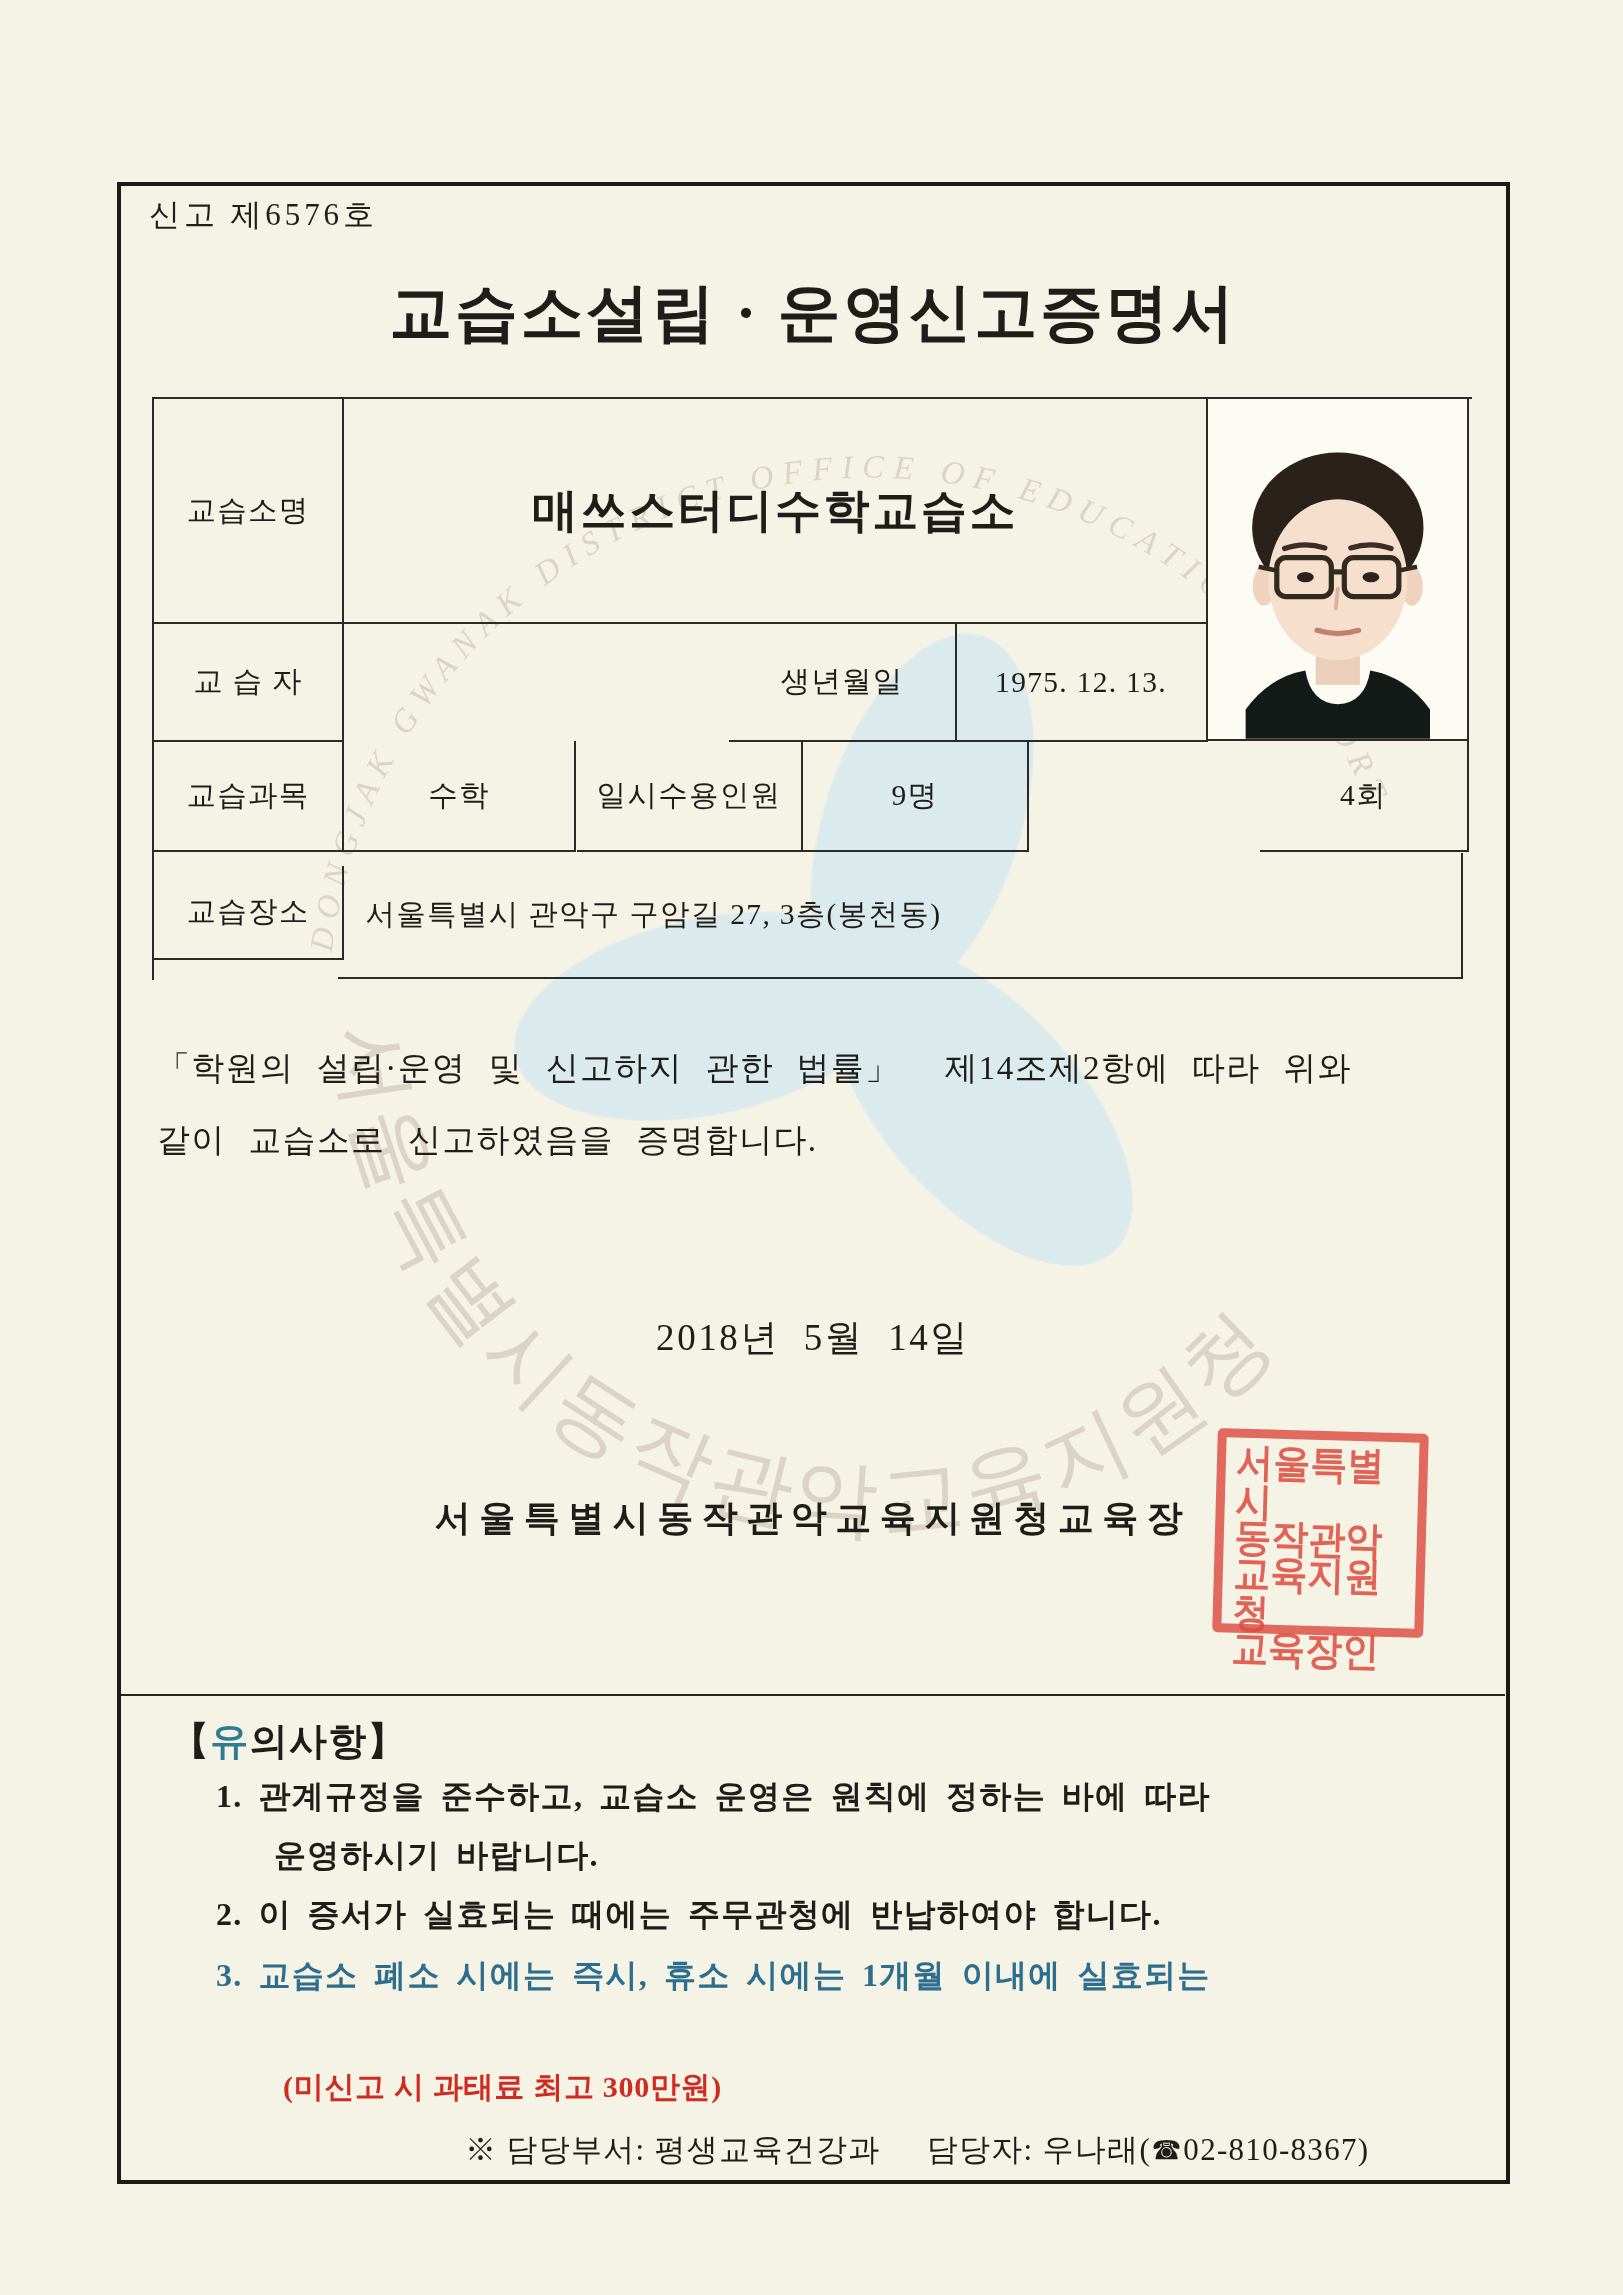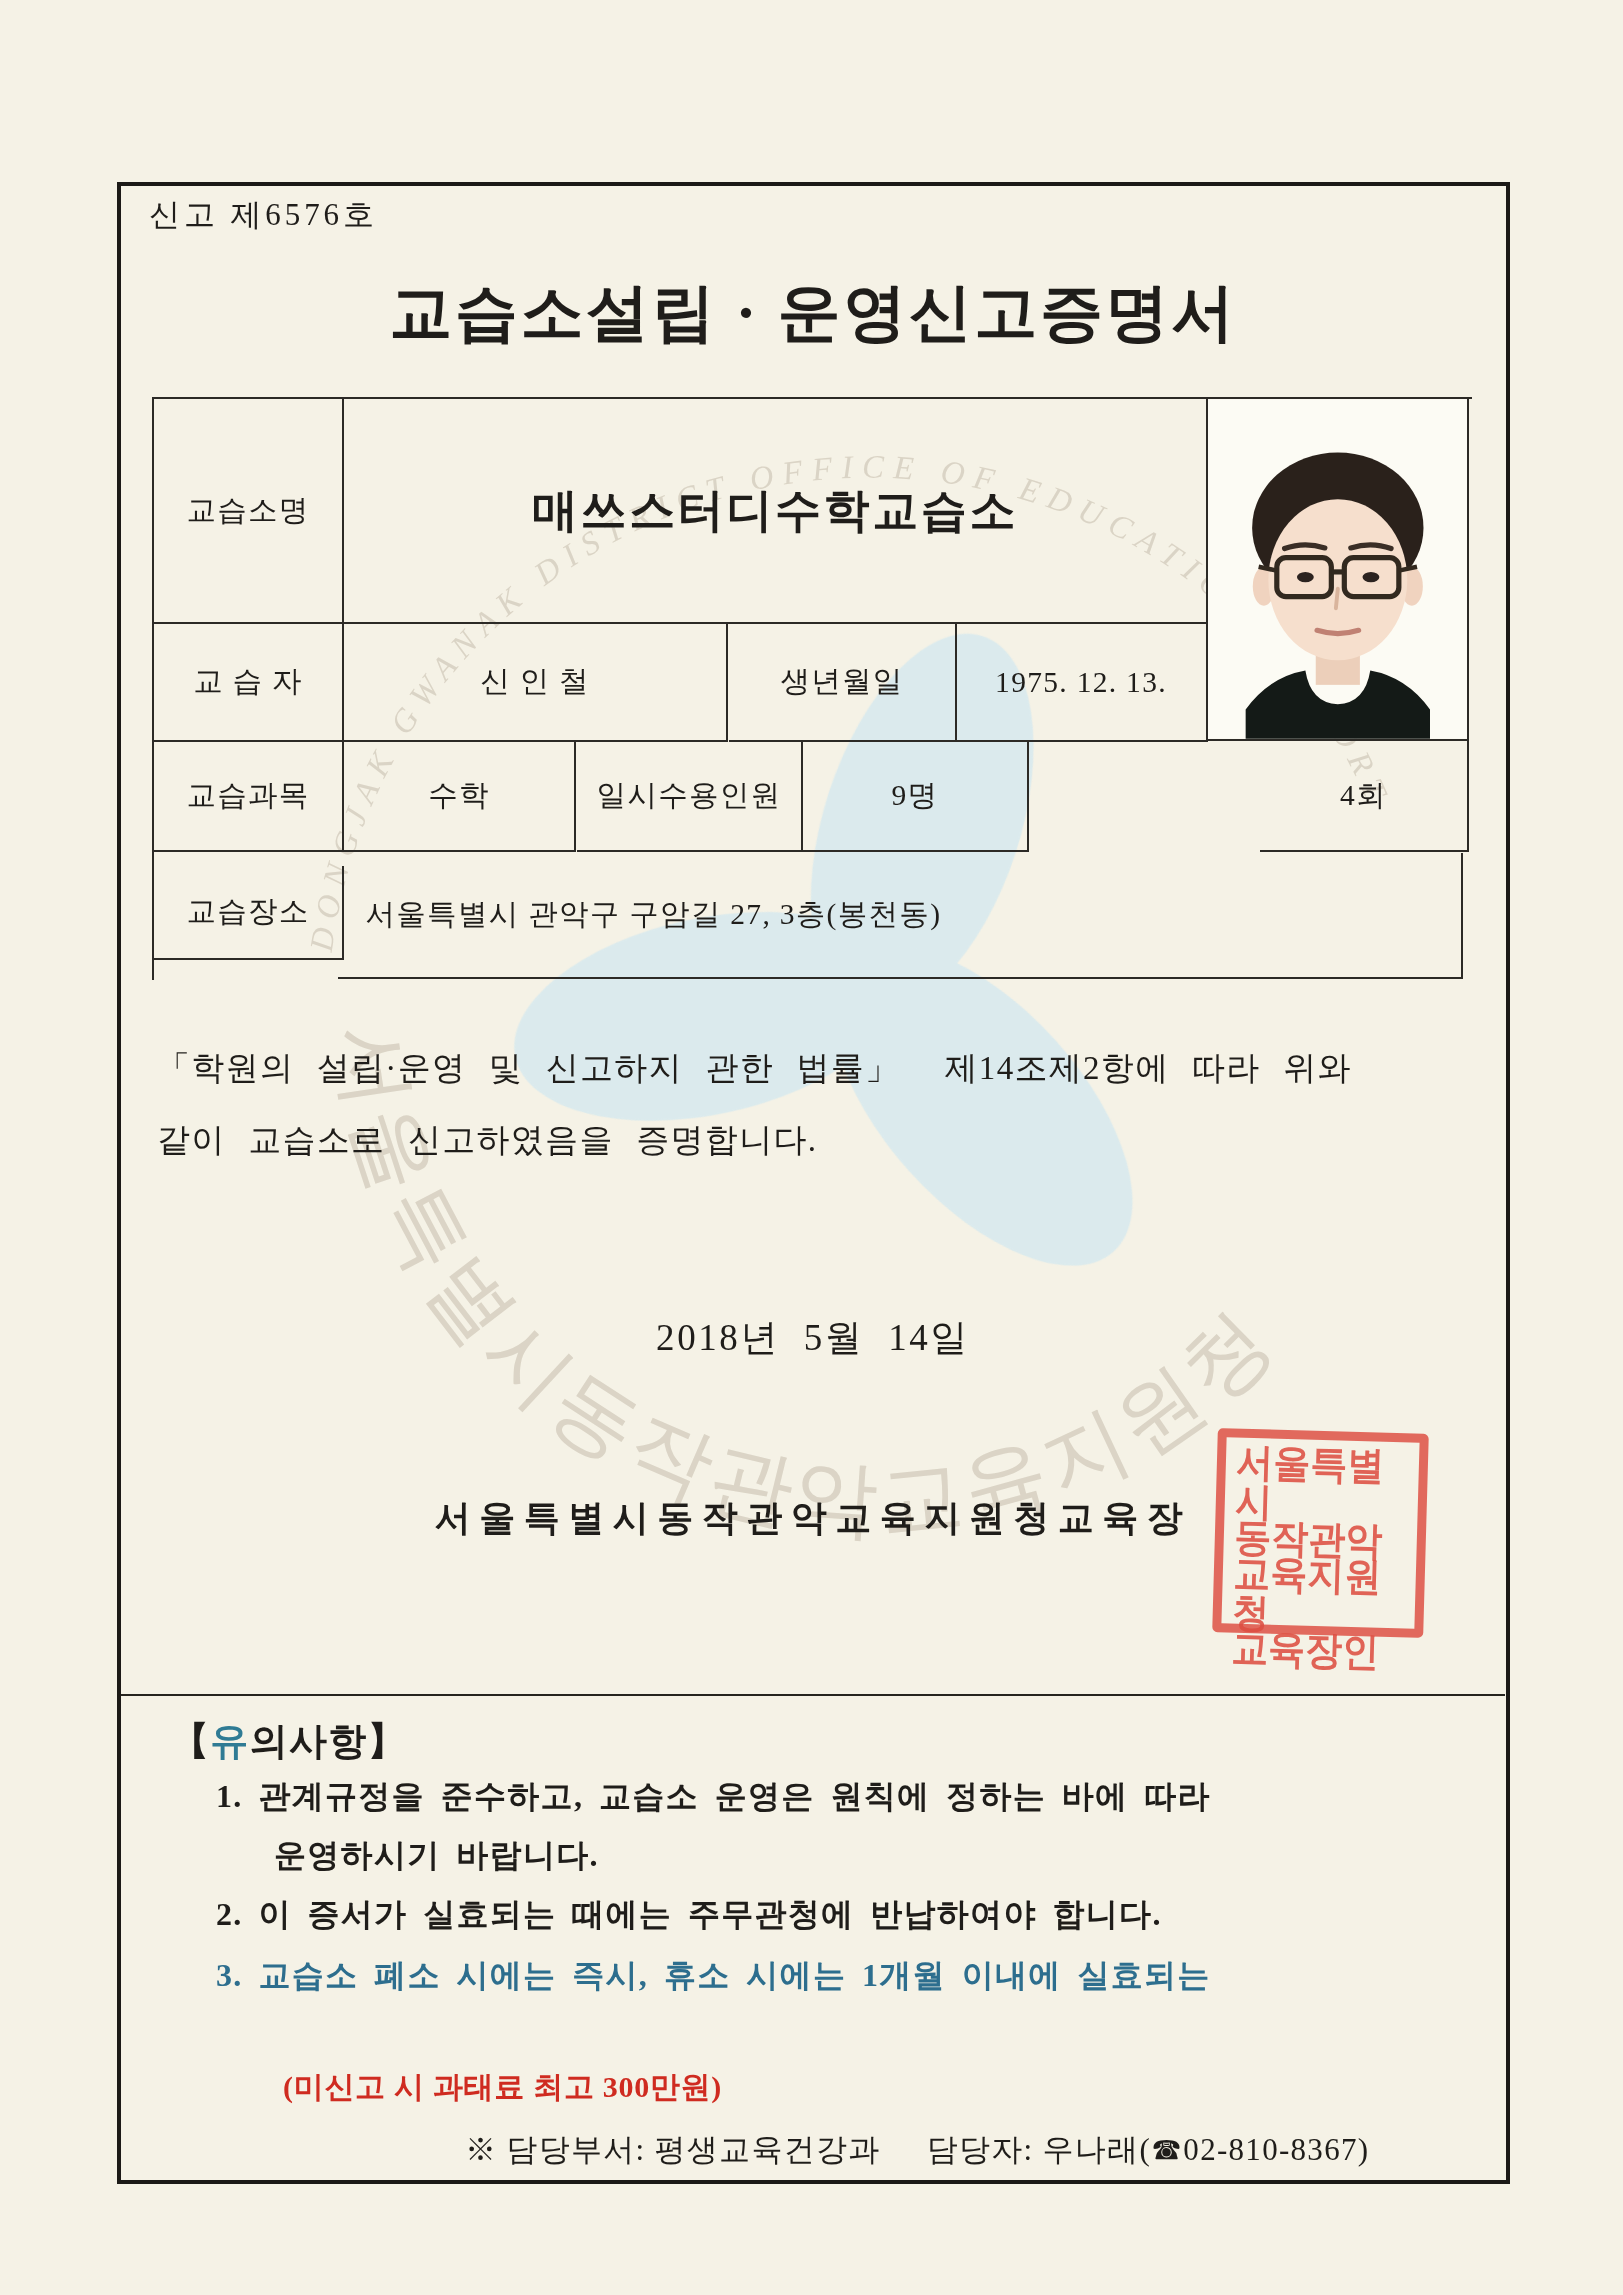--- a/index.html
+++ b/index.html
@@ -145,21 +145,20 @@
             <path d="M190,266 L210,266" stroke="#32291f" stroke-width="8"></path>
             <path d="M106,264 L78,258 M294,264 L322,258" stroke="#32291f" stroke-width="7"></path>
             <path d="M200,292 L197,322" stroke="#d9b49c" stroke-width="6" stroke-linecap="round"></path>
             <path d="M168,356 Q200,366 232,356" stroke="#c08173" stroke-width="8" fill="none" stroke-linecap="round"></path>
             <path d="M58,523 L58,478 Q94,428 150,418 Q158,468 200,470 Q242,468 250,418 Q306,428 342,478 L342,523 Z" fill="#141a17"></path>
           </g>
         </svg>
       </div>
 
       <div class="cell c-teacher-label">교 습 자</div>
-      <div class="cell c-teacher-value">신 인 철</div>
       <div class="cell c-birth-label">생년월일</div>
       <div class="cell c-birth-value">1975. 12. 13.</div>
 
       <div class="cell c-subject-label">교습과목</div>
       <div class="cell c-subject-value">수학</div>
       <div class="cell c-capacity-label">일시수용인원</div>
       <div class="cell c-capacity-value">9명</div>
       <div class="cell c-sessions-value">4회</div>
 
       <div class="cell c-location-label">교습장소</div>

